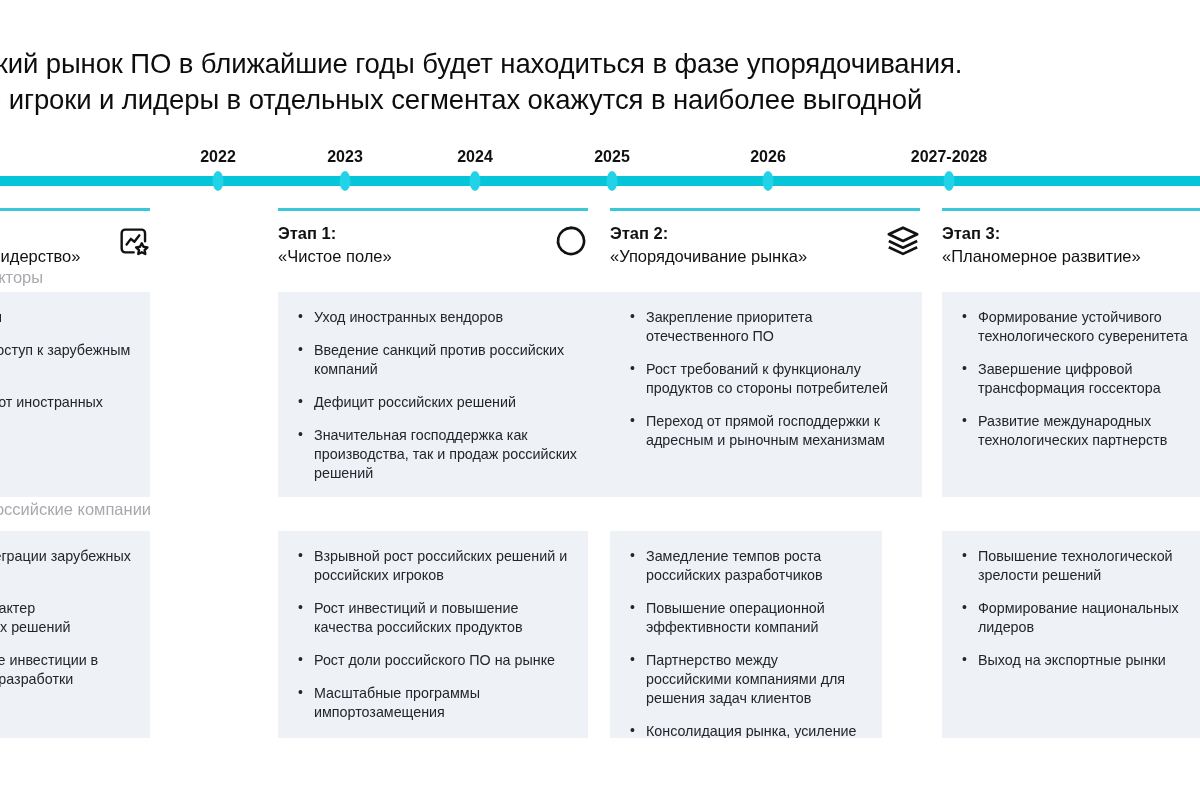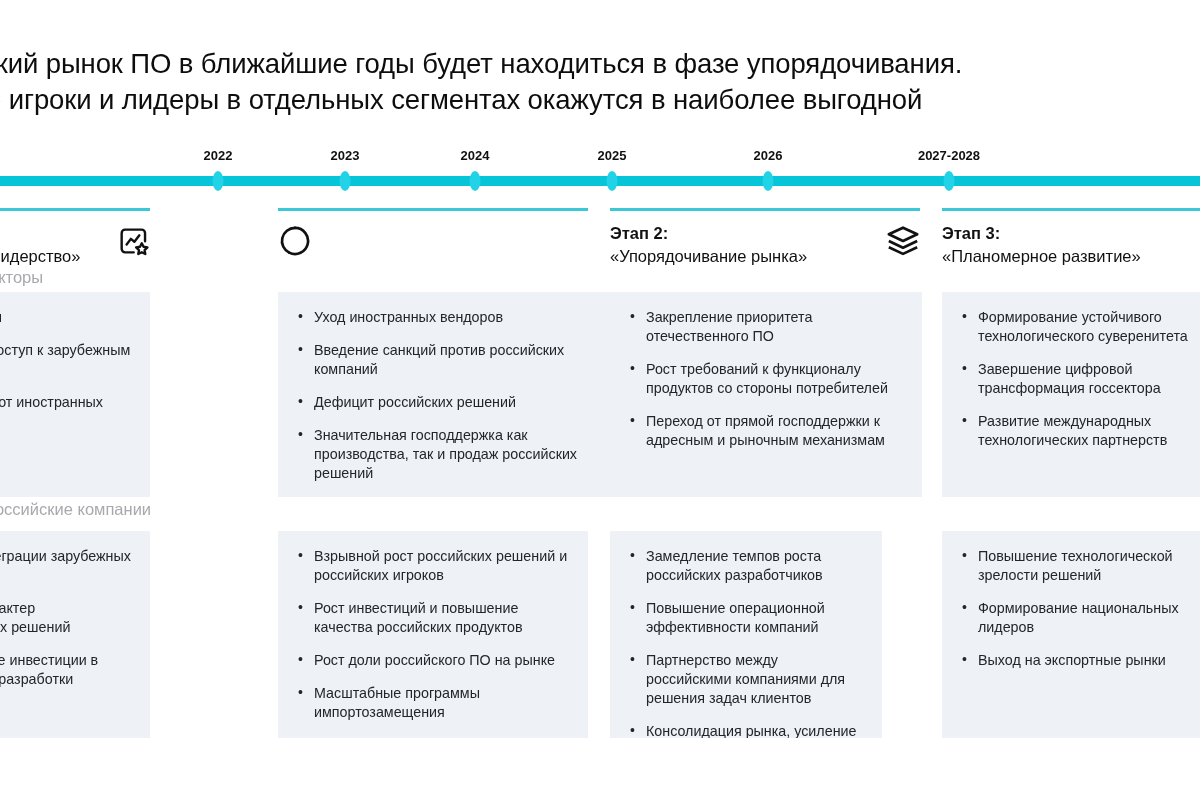--- a/index.html
+++ b/index.html
@@ -55,21 +55,21 @@
     width: 11px;
     height: 20px;
     background: #22D3E8;
     border-radius: 50%;
     transform: translateX(-50%);
   }
   .tl-label {
     position: absolute;
     top: -28px;
     transform: translateX(-50%);
-    font-size: 13px;
+    font-size: 16px;
     font-weight: bold;
     color: #111111;
     white-space: nowrap;
   }
 
   
   .col {
     position: absolute;
     top: 208px;
   }
@@ -213,20 +213,24 @@
       <div class="card row2 c0" style="left: 0px; width: 258px;">
         <ul class="bullets">
           <li>Фокус на интеграции зарубежных  решений</li>
           <li>Нишевый  характер отечественных  решений</li>
           <li>Ограниченные  инвестиции в собственные разработки</li>
         </ul>
       </div>
       <div class="col" style="left: 386px; width: 310px;">
         <div class="col-rule" style="width: 310px;"></div>
         <div class="col-head">
+          <div class="col-head-text">
+            <span class="col-stage">Этап 1:</span>
+            <span class="col-name">«Чистое поле»</span>
+          </div>
           <div class="col-icon">
             <svg viewBox="0 0 24 24" fill="none" stroke="currentColor" stroke-width="1.9" stroke-linecap="round">
               <path d="M12 2.8a9.2 9.2 0 1 1-4.1 17.43"></path>
               <path d="M7.9 20.23A9.2 9.2 0 0 1 12 2.8"></path>
             </svg>
           </div>
         </div>
       </div>
       <div class="card row1" style="left: 386px; width: 346px;">
         <ul class="bullets">

